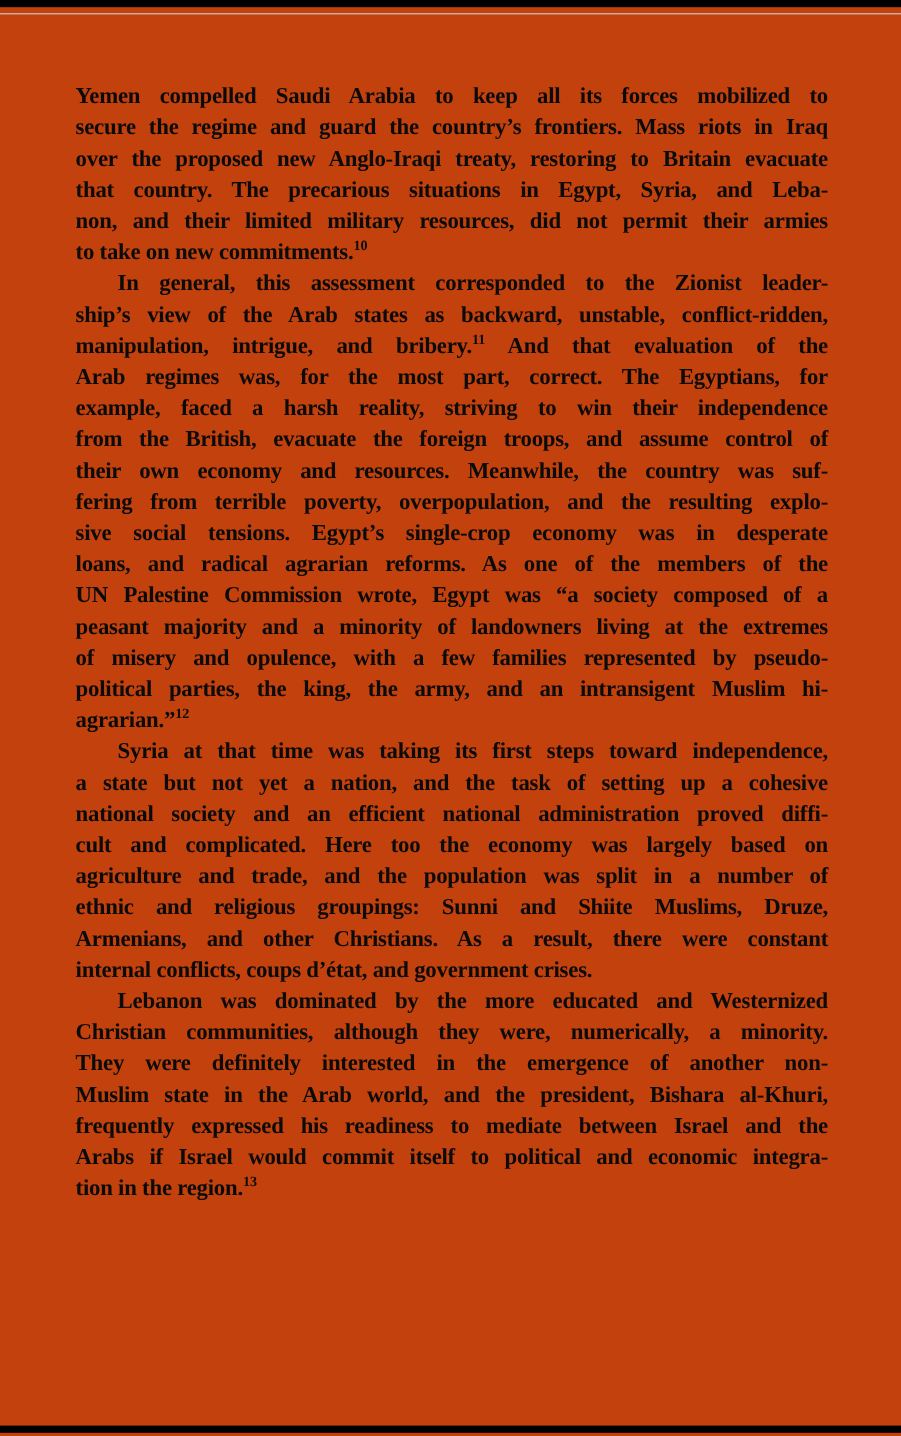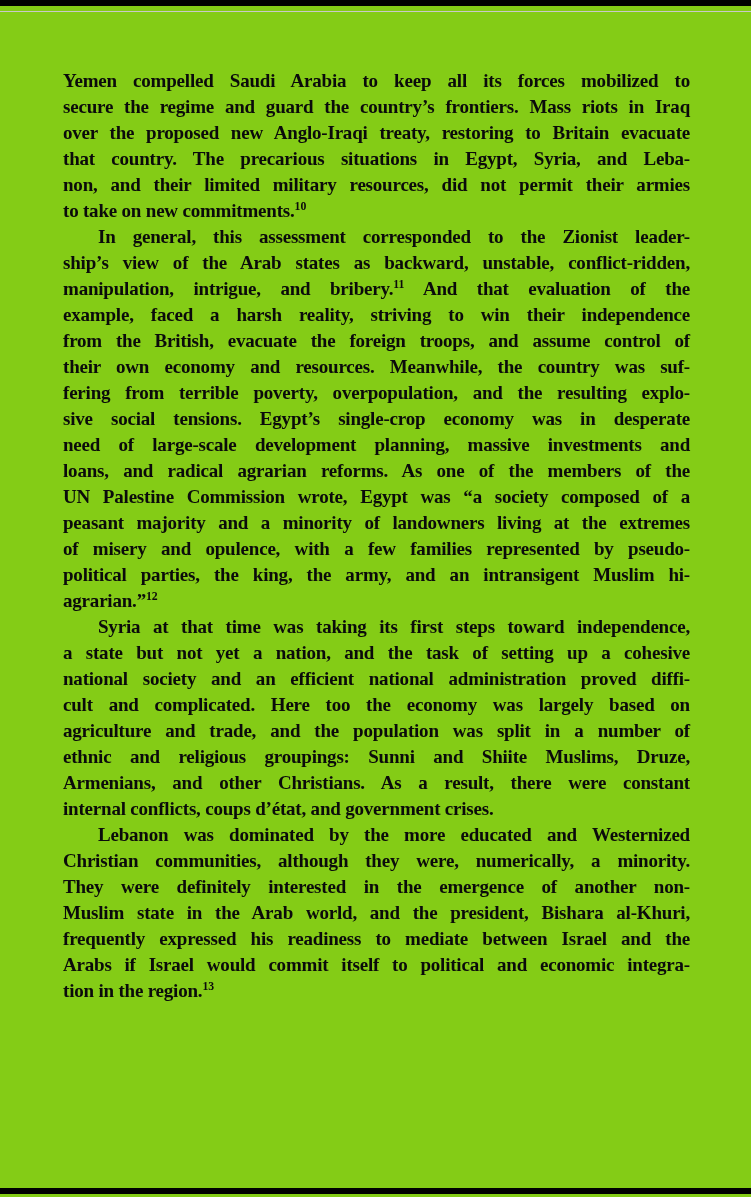--- a/index.html
+++ b/index.html
@@ -1,20 +1,20 @@
 <!DOCTYPE html>
 <html><head>
 <meta charset="utf-8">
 <style>
   html, body { margin: 0; padding: 0; background: #ffffff; }
   .page {
     position: relative;
     width: 751px;
     height: 1197px;
-    background: #84cc16;
+    background: #c2410c;
     overflow: hidden;
     font-family: "Liberation Serif", "DejaVu Serif", serif;
     color: #0b0b0b;
   }
   .top-bar {
     position: absolute; top: 0; left: 0;
     width: 100%; height: 6px; background: #000000;
   }
   .top-hairline {
     position: absolute; top: 11px; left: 0;
@@ -59,26 +59,26 @@
         <div class="line"><span>secure the regime and guard the country’s frontiers. Mass riots in Iraq</span></div>
         <div class="line"><span>over the proposed new Anglo-Iraqi treaty, restoring to Britain evacuate</span></div>
         <div class="line"><span>that country. The precarious situations in Egypt, Syria, and Leba-</span></div>
         <div class="line"><span>non, and their limited military resources, did not permit their armies</span></div>
         <div class="line last"><span>to take on new commitments.</span><sup class="fn">10</sup></div>
       </div>
       <div class="para indent">
         <div class="line"><span>In general, this assessment corresponded to the Zionist leader-</span></div>
         <div class="line"><span>ship’s view of the Arab states as backward, unstable, conflict-ridden,</span></div>
         <div class="line"><span>manipulation, intrigue, and bribery.</span><sup class="fn">11</sup><span> And that evaluation of the</span></div>
+        <div class="line"><span>Arab regimes was, for the most part, correct. The Egyptians, for</span></div>
         <div class="line"><span>example, faced a harsh reality, striving to win their independence</span></div>
         <div class="line"><span>from the British, evacuate the foreign troops, and assume control of</span></div>
         <div class="line"><span>their own economy and resources. Meanwhile, the country was suf-</span></div>
         <div class="line"><span>fering from terrible poverty, overpopulation, and the resulting explo-</span></div>
         <div class="line"><span>sive social tensions. Egypt’s single-crop economy was in desperate</span></div>
-        <div class="line"><span>need of large-scale development planning, massive investments and</span></div>
         <div class="line"><span>loans, and radical agrarian reforms. As one of the members of the</span></div>
         <div class="line"><span>UN Palestine Commission wrote, Egypt was “a society composed of a</span></div>
         <div class="line"><span>peasant majority and a minority of landowners living at the extremes</span></div>
         <div class="line"><span>of misery and opulence, with a few families represented by pseudo-</span></div>
         <div class="line"><span>political parties, the king, the army, and an intransigent Muslim hi-</span></div>
         <div class="line last"><span>agrarian.”</span><sup class="fn">12</sup></div>
       </div>
       <div class="para indent">
         <div class="line"><span>Syria at that time was taking its first steps toward independence,</span></div>
         <div class="line"><span>a state but not yet a nation, and the task of setting up a cohesive</span></div>

